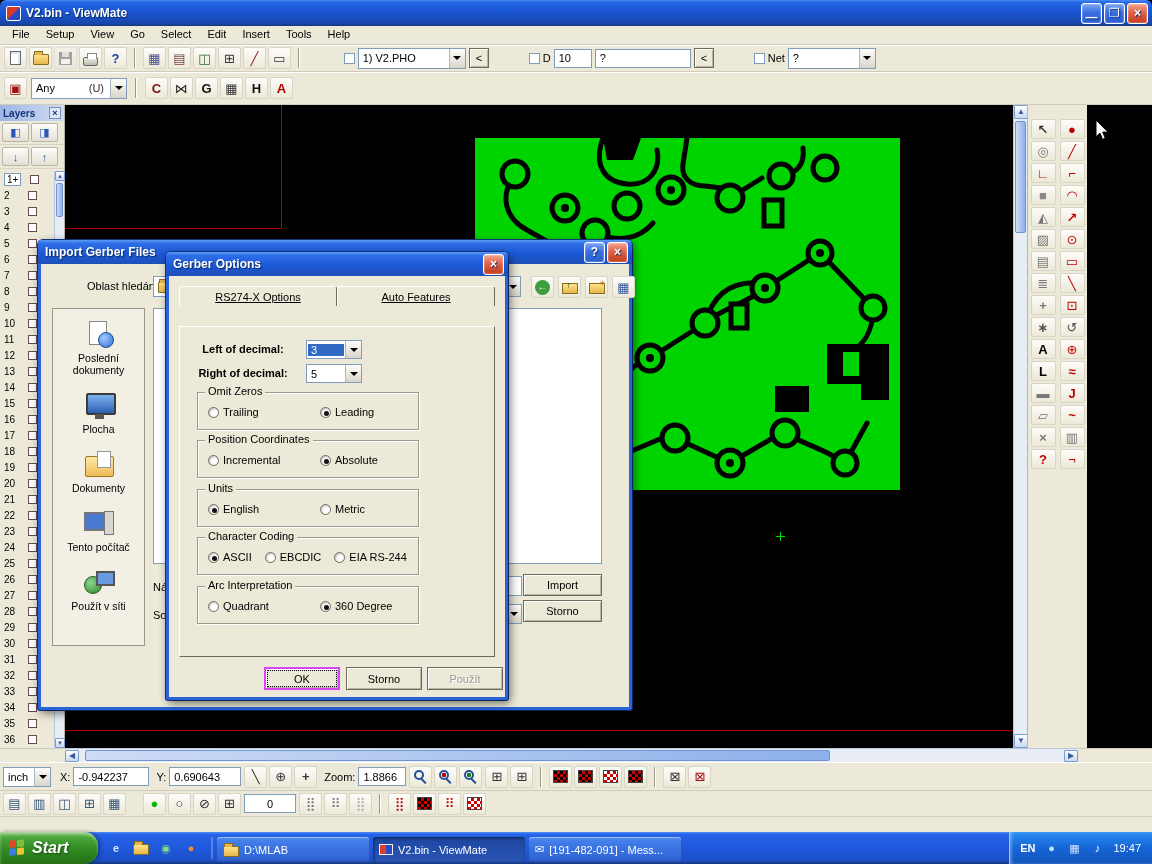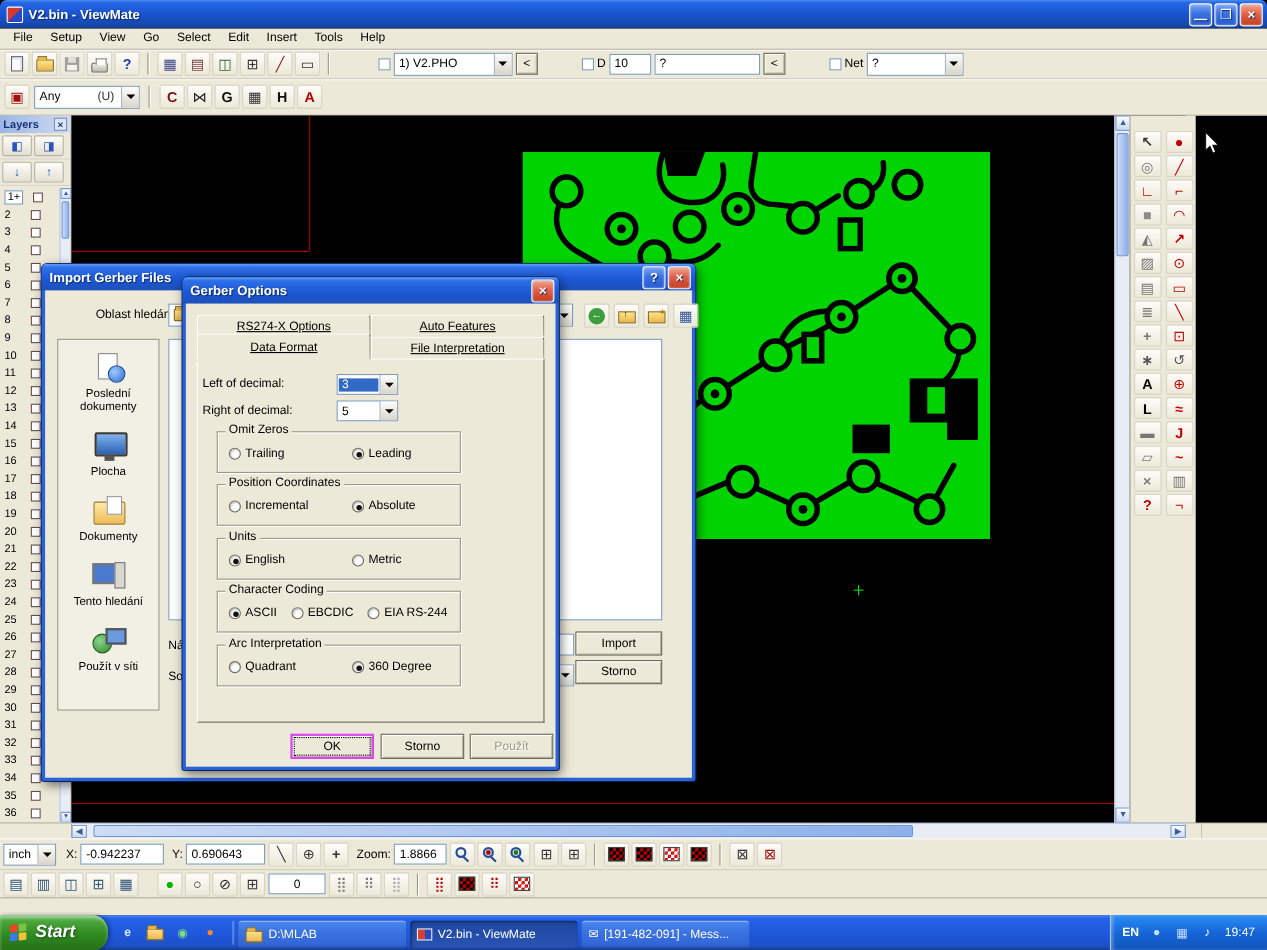--- a/index.html
+++ b/index.html
@@ -153,21 +153,21 @@
 
   
   .tabs{position:absolute;left:10px;right:10px;display:flex;text-decoration:underline;}
   .tabs-back{top:10px;height:20px;}
   .tabs-front{top:30px;height:21px;}
   .tab{flex:1;display:flex;align-items:center;justify-content:center;background:#ECE9D8;
     border:1px solid #6d6a5a;border-bottom:none;border-top-color:#fff;border-left-color:#fff;border-radius:3px 3px 0 0;}
   .tab.active{position:relative;z-index:3;margin-top:-3px;box-shadow:0 2px 0 #ECE9D8;font-weight:normal;}
   .tab-panel{position:absolute;left:10px;right:10px;top:50px;height:331px;z-index:2;background:#ECE9D8;
     border:1px solid #6d6a5a;border-top-color:#fff;border-left-color:#fff;}
-  .flabel{position:absolute;width:118px;text-align:left;left:4px;}
+  .flabel{position:absolute;width:118px;text-align:center;left:4px;font-weight:bold;}
   .dcombo{position:absolute;left:126px;width:56px;height:19px;}
   .cval.sel{background:#316AC5;color:#fff;margin:1px;padding:0 3px;}
   .grp{position:absolute;left:17px;width:222px;height:38px;border:1px solid #9a9889;box-shadow:1px 1px 0 #fff,inset 1px 1px 0 #fff;}
   .gtitle{position:absolute;left:7px;top:-8px;background:#ECE9D8;padding:0 3px;}
   .gopts{position:absolute;left:10px;top:13px;display:flex;gap:24px;white-space:nowrap;}
   .gopts.g3{gap:13px;}
   .gopts.two > .radio:first-child{width:88px;}
   .radio{display:inline-flex;align-items:center;gap:4px;}
   .rb{width:11px;height:11px;border-radius:50%;background:#fff;border:1px solid #6d6a5a;box-shadow:inset 1px 1px 2px rgba(0,0,0,.25);position:relative;}
   .rb.on::after{content:'';position:absolute;left:3px;top:3px;width:5px;height:5px;border-radius:50%;background:#111;}
@@ -869,21 +869,21 @@
           <div class="place">
             <span class="pic pic-desktop"></span>
             <span class="plabel">Plocha</span>
           </div>
           <div class="place">
             <span class="pic pic-documents"></span>
             <span class="plabel">Dokumenty</span>
           </div>
           <div class="place">
             <span class="pic pic-computer"></span>
-            <span class="plabel">Tento hledání</span>
+            <span class="plabel">Tento počítač</span>
           </div>
           <div class="place">
             <span class="pic pic-network"></span>
             <span class="plabel">Použít v síti</span>
           </div>
         </div>
       <div class="filelist"></div>
       <span class="fr-label" style="top:317px">Ná</span>
       <span class="edit" style="position:absolute;left:149px;top:312px;width:332px;height:20px"></span>
       <span class="fr-label" style="top:345px">So</span>
@@ -900,24 +900,20 @@
     <div class="dtitle">
       <span>Gerber Options</span>
       <span class="dbtns">
         <span class="dwb close">×</span>
       </span>
     </div>
     <div class="dbody">
       <div class="tabs tabs-back">
         <span class="tab">RS274-X Options</span>
         <span class="tab">Auto Features</span>
-      </div>
-      <div class="tabs tabs-front">
-        <span class="tab active">Data Format</span>
-        <span class="tab">File Interpretation</span>
       </div>
       <div class="tab-panel" id="gerber-panel">
         <span class="flabel" style="top:16px">Left of decimal:</span>
         <span class="combo dcombo" style="top:13px">
           <span class="cval sel">3</span>
           <span class="carrow"></span>
         </span>
         <span class="flabel" style="top:40px">Right of decimal:</span>
         <span class="combo dcombo" style="top:37px">
           <span class="cval">5</span>

